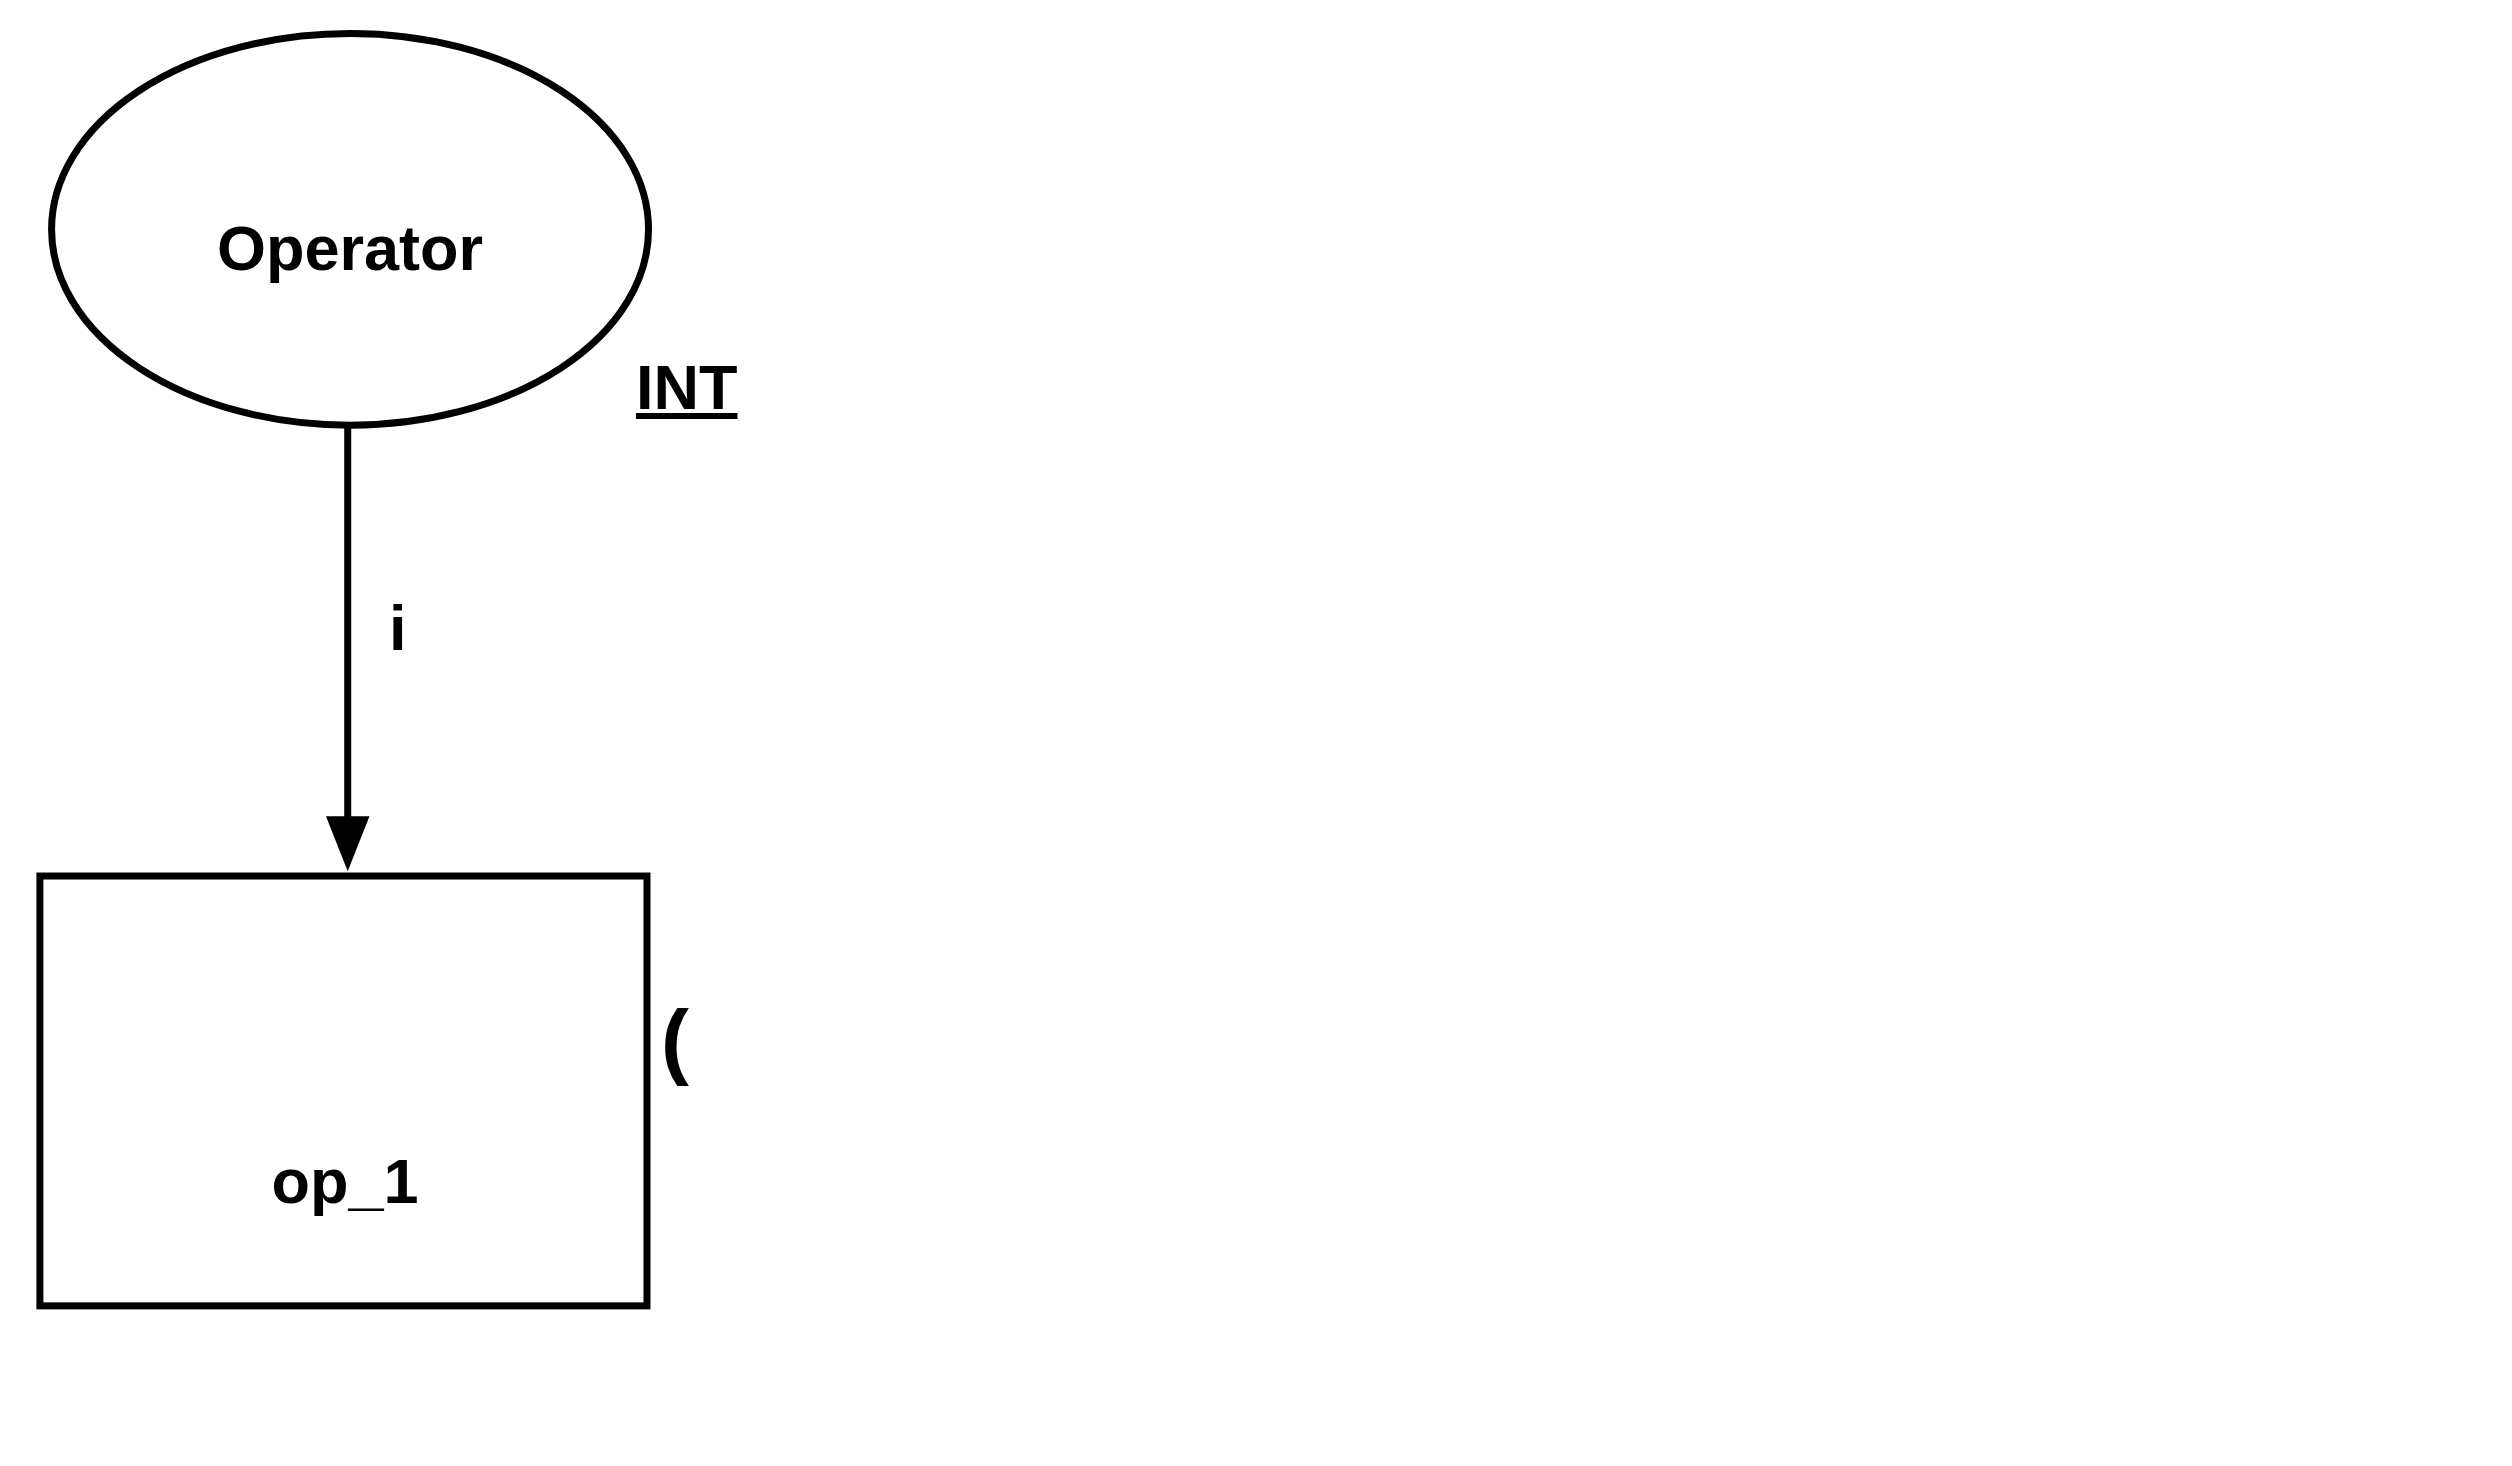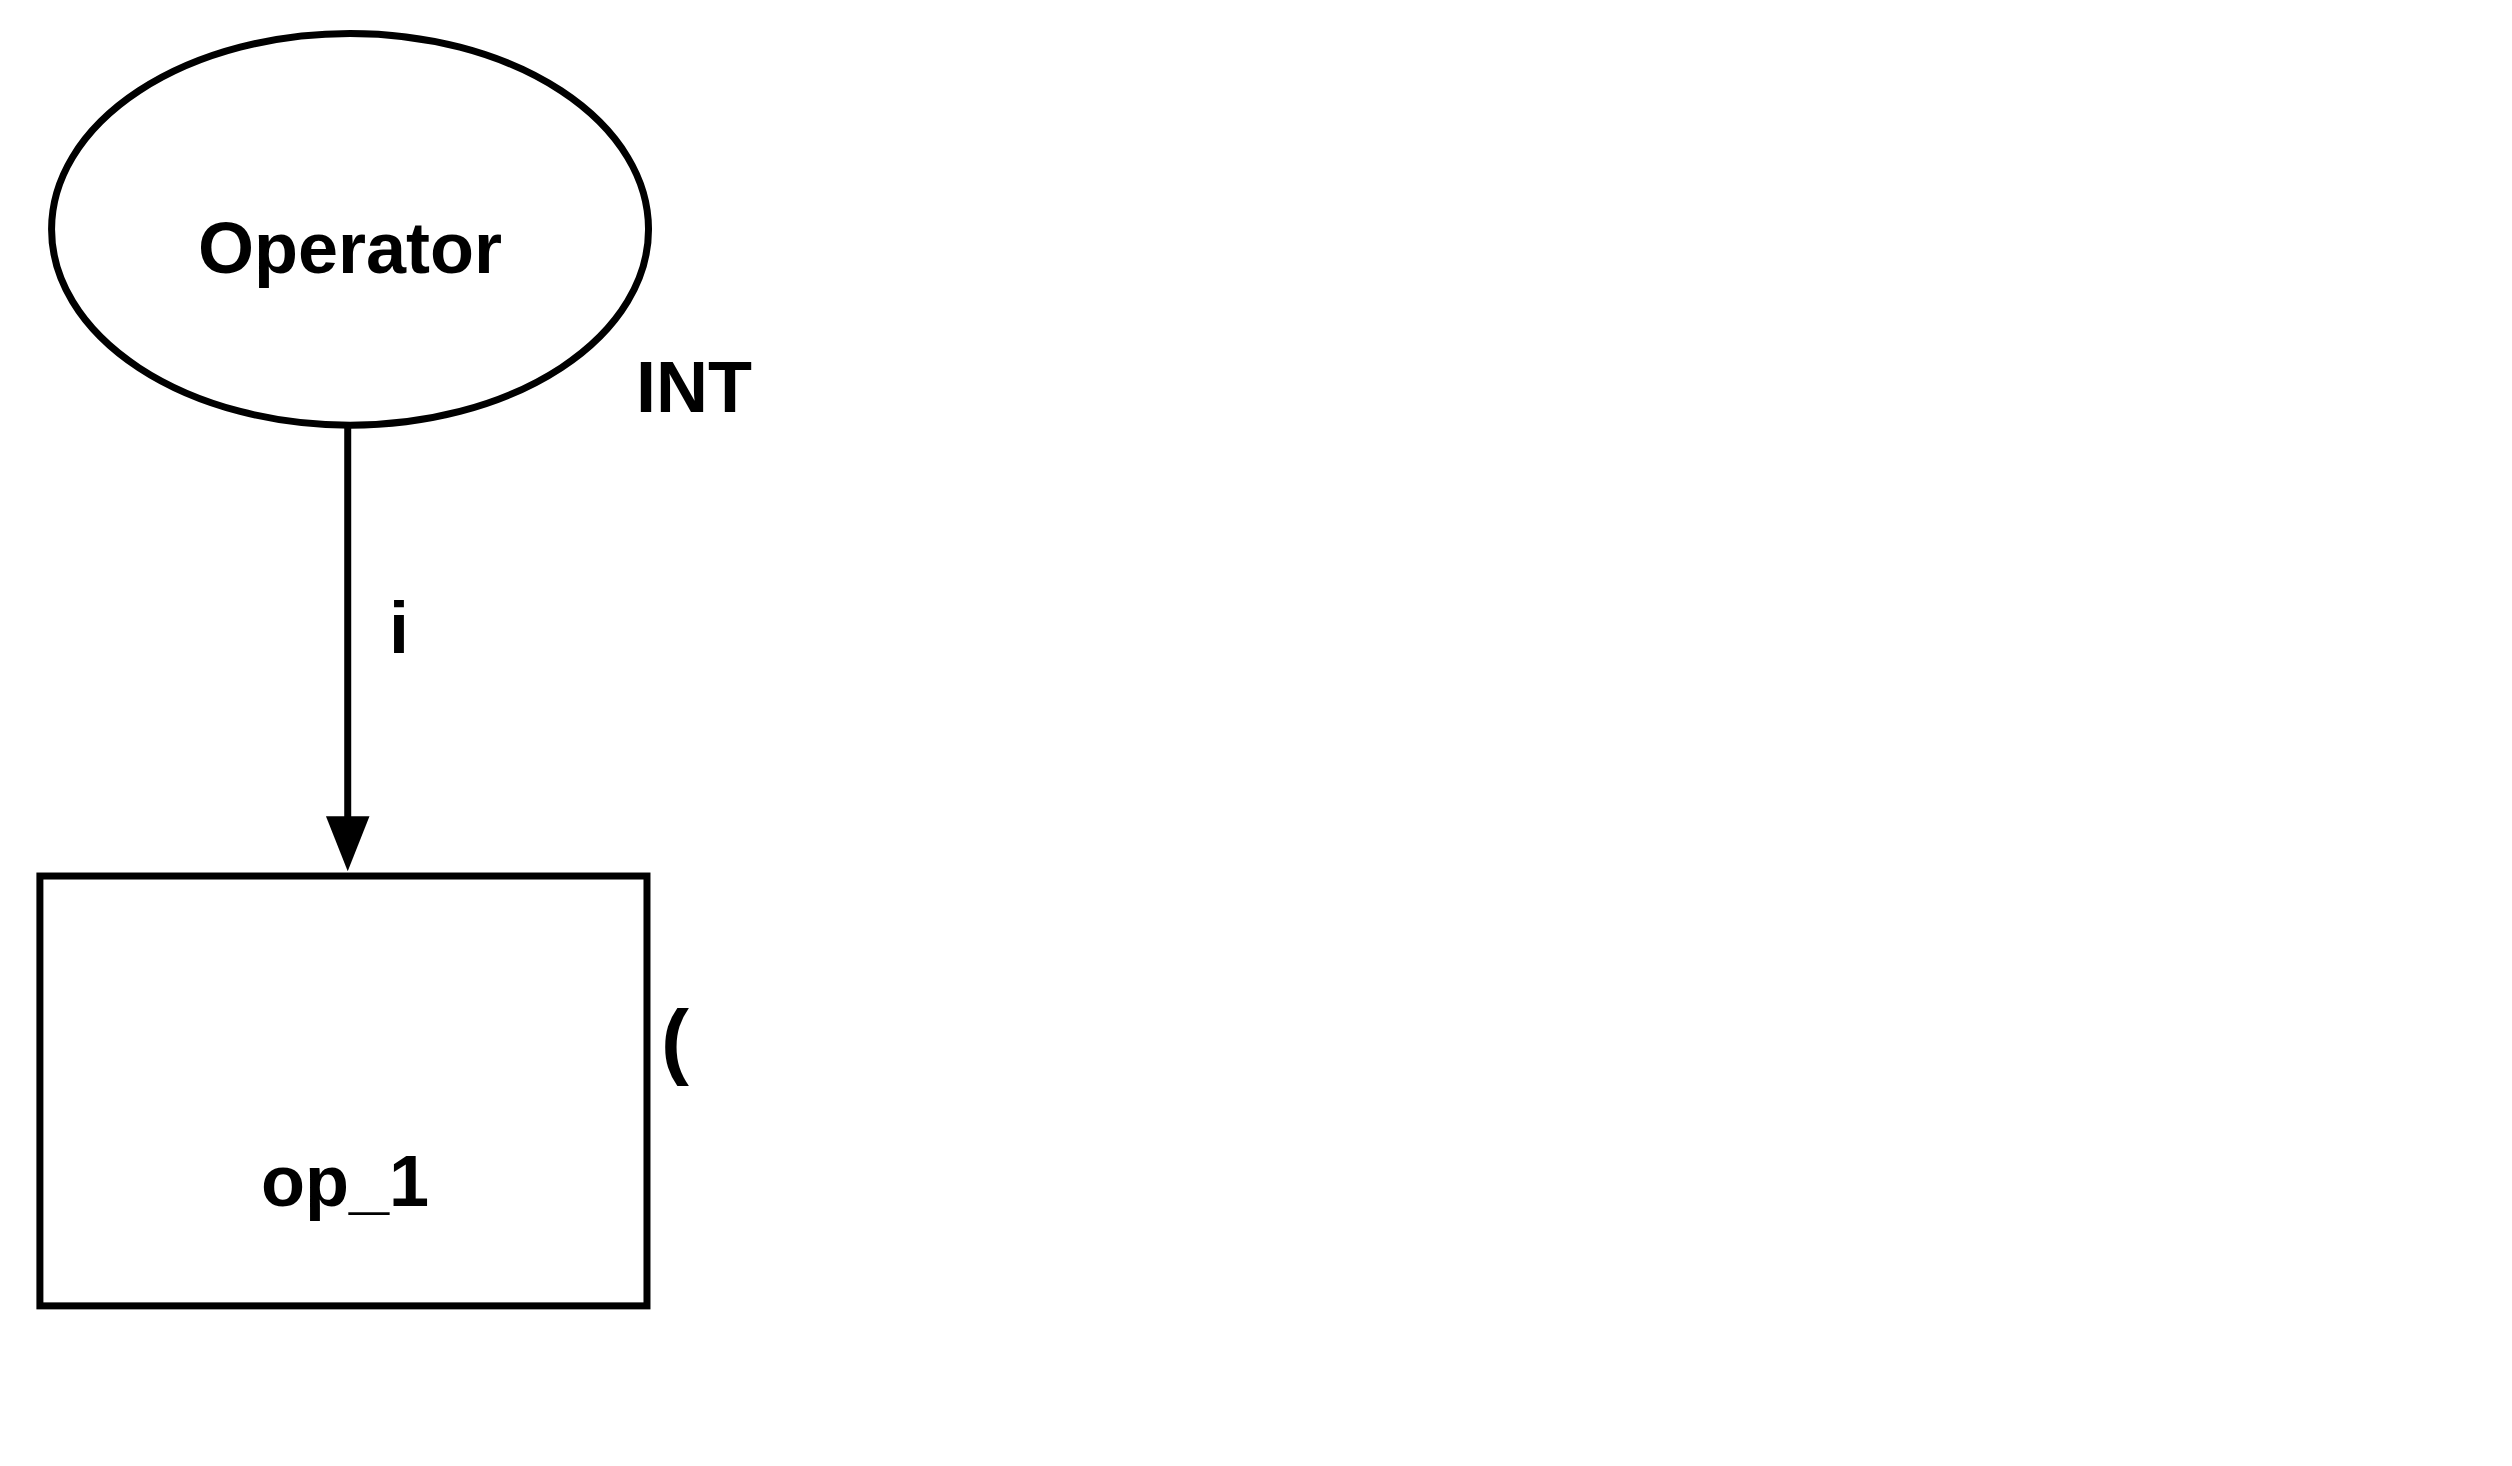--- a/index.html
+++ b/index.html
@@ -17,21 +17,21 @@
     color: #000000;
   }
   #shapes {
     position: absolute;
     left: 0;
     top: 0;
   }
   .label {
     position: absolute;
     font-weight: 700;
-    font-size: 72px;
+    font-size: 63px;
     line-height: 93px;
     white-space: pre;
     color: #000000;
   }
   .centered {
     transform: translateX(-50%);
   }
   #code-block {
     position: absolute;
     left: 661px;
@@ -53,21 +53,21 @@
 
   <svg id="shapes" width="2512" height="1466" viewBox="0 0 3231 1886">
     <ellipse cx="450" cy="295" rx="384" ry="252" fill="none" stroke="#000000" stroke-width="9"></ellipse>
     <rect x="51" y="1127" width="781" height="553" fill="none" stroke="#000000" stroke-width="9"></rect>
     <line x1="447" y1="547" x2="447" y2="1060" stroke="#000000" stroke-width="9"></line>
     <polygon points="447,1121 419,1050 475,1050" fill="#000000"></polygon>
   </svg>
 
   <div class="label centered" style="left:350px; top:202px;">Operator</div>
 
-  <div class="label" style="left:636px; top:341px;">INT</div>
+  <div class="label" style="left:636px; top:341px;text-decoration:underline;">INT</div>
 
   <div class="label" style="left:389px; top:582px;">i</div>
 
   <div class="label centered" style="left:345px; top:1135px;">op_1</div>
 
   <div id="code-block">
     <div class="code-line">(</div>
     
     
     

